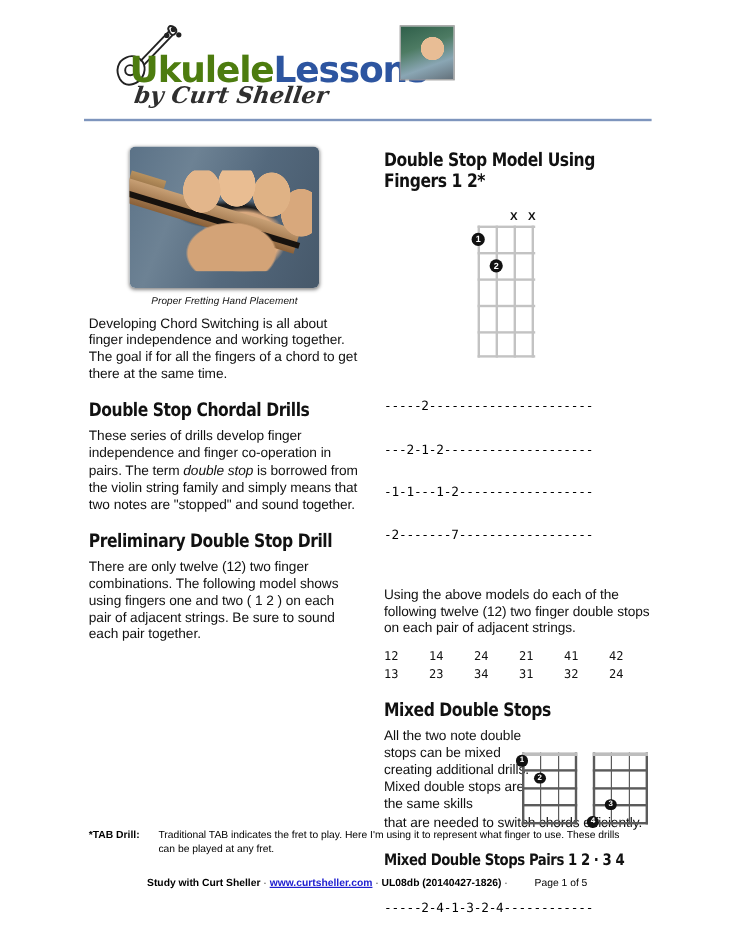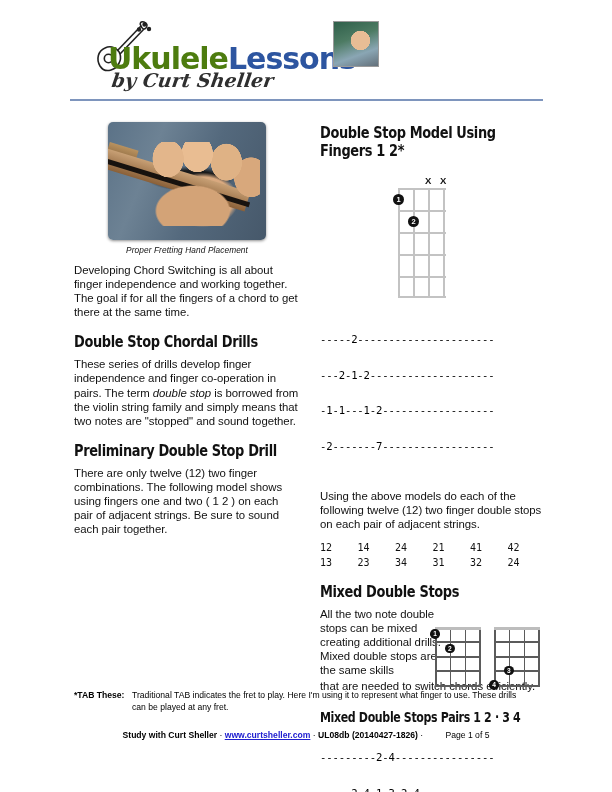--- a/index.html
+++ b/index.html
@@ -432,27 +432,26 @@
       </div>
 
     </div>
 
     <p class="body" id="mixed-text-full">that are needed to switch chords efficiently.</p>
   </div>
 
   <h2 class="sec small" style="margin-top:16px;">Mixed Double Stops Pairs 1 2 · 3 4</h2>
 
   <div class="tab-block" id="tab2">
-    <div>---------2-4----------------</div>
     <div>-----2-4-1-3-2-4------------</div>
     
     
   </div>
 </div>
 
 <div id="footer">
   <div id="tabnote">
-    <span class="lbl">*TAB These:</span><span class="txt">Traditional TAB indicates the fret to play. Here I'm using it to represent what finger to use. These drills can be played at any fret.</span>
+    <span class="lbl">*TAB Drill:</span><span class="txt">Traditional TAB indicates the fret to play. Here I'm using it to represent what finger to use. These drills can be played at any fret.</span>
   </div>
   <div id="footer-line">
     <b>Study with Curt Sheller</b><span> · </span><a href="#">www.curtsheller.com</a><span> · </span><b>UL08db (20140427-1826)</b><span> · </span><span class="page">Page 1 of 5</span>
   </div>
 </div>
 
 </body></html>

